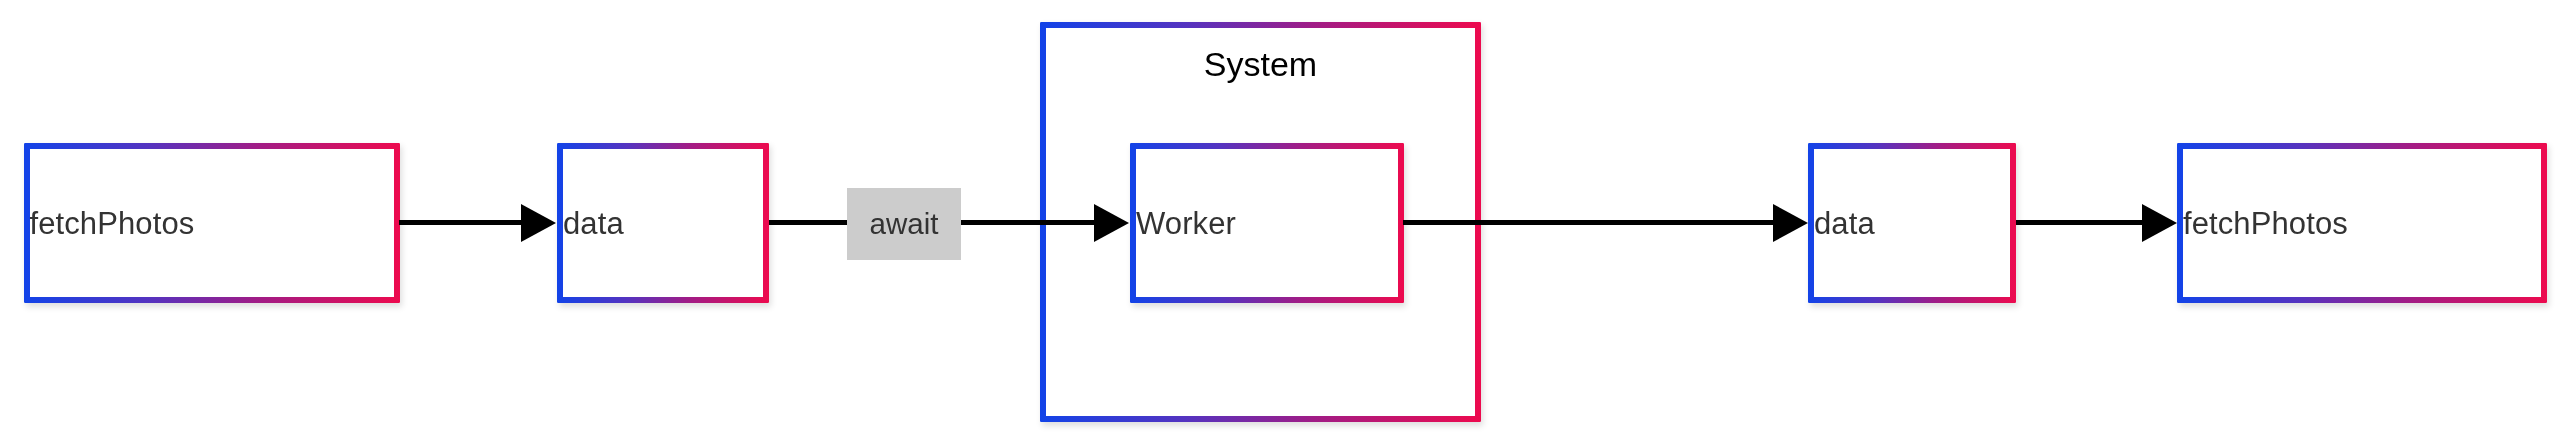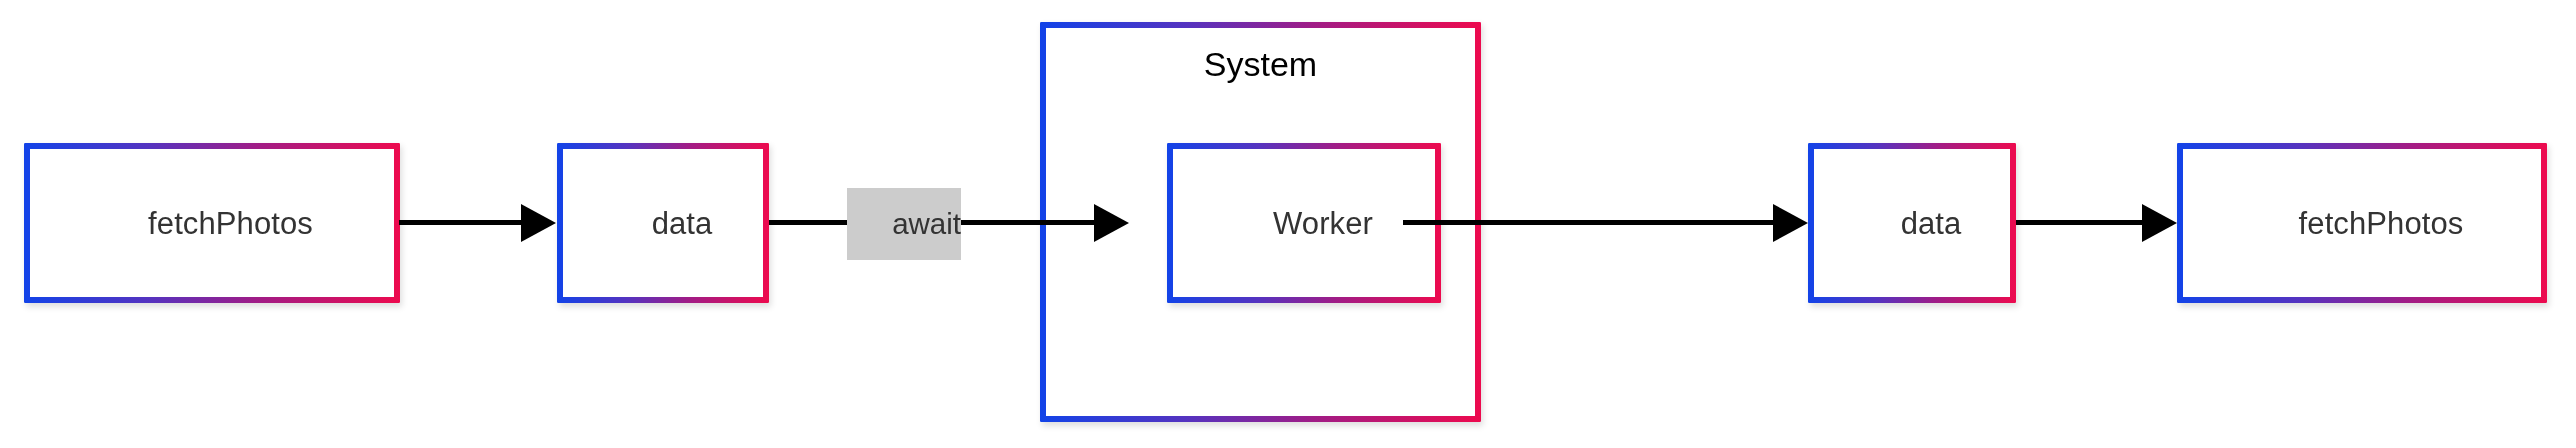--- a/index.html
+++ b/index.html
@@ -32,23 +32,22 @@
     border: 6px solid transparent;
     border-radius: 1.3px;
     background-image:
       linear-gradient(#ffffff, #ffffff),
       linear-gradient(90deg, #1243E8 0%, #5433C0 33%, #A01C86 62%, #ED0A4E 100%);
     background-origin: border-box;
     background-clip: padding-box, border-box;
     box-shadow: 2px 3.4px 6px rgba(0,0,0,0.13);
     display: flex;
     align-items: center;
-    justify-content: center;
+    justify-content: flex-start;
     z-index: 5;
-    padding-left: 38px;
   }
   .node .node-label {
     font-size: 31px;
     color: #333333;
     font-weight: 400;
     line-height: 1;
     letter-spacing: 0.1px;
     white-space: nowrap;
   }
 
@@ -98,21 +97,21 @@
 
   
   .edge-label {
     position: absolute;
     background: #cccccc;
     color: #333333;
     font-size: 29.5px;
     line-height: 1;
     display: flex;
     align-items: center;
-    justify-content: flex-end;
+    justify-content: center;
     white-space: nowrap;
     z-index: 10;
   }
 </style>
 </head>
 <body>
 
 <div id="canvas">
 
   <div class="container-node" id="container-system" style="left: 1040px; top: 22px; width: 441px; height: 400px;">
@@ -132,21 +131,21 @@
   <div class="arrowhead" id="arrow-e4" style="left: 2142px; top: 204px;"></div>
 
   <div class="node" id="node-0" style="left: 23.5px; top: 143px; width: 376px; height: 160px;">
     <span class="node-label">fetchPhotos</span>
   </div>
 
   <div class="node" id="node-1" style="left: 557px; top: 143px; width: 212px; height: 160px;">
     <span class="node-label">data</span>
   </div>
 
-  <div class="node" id="node-2" style="left: 1167px; top: 143px; width: 274px; height: 160px;">
+  <div class="node" id="node-2" style="left: 1130px; top: 143px; width: 274px; height: 160px;">
     <span class="node-label">Worker</span>
   </div>
 
   <div class="node" id="node-3" style="left: 1808px; top: 143px; width: 208px; height: 160px;">
     <span class="node-label">data</span>
   </div>
 
   <div class="node" id="node-4" style="left: 2177px; top: 143px; width: 370px; height: 160px;">
     <span class="node-label">fetchPhotos</span>
   </div>

